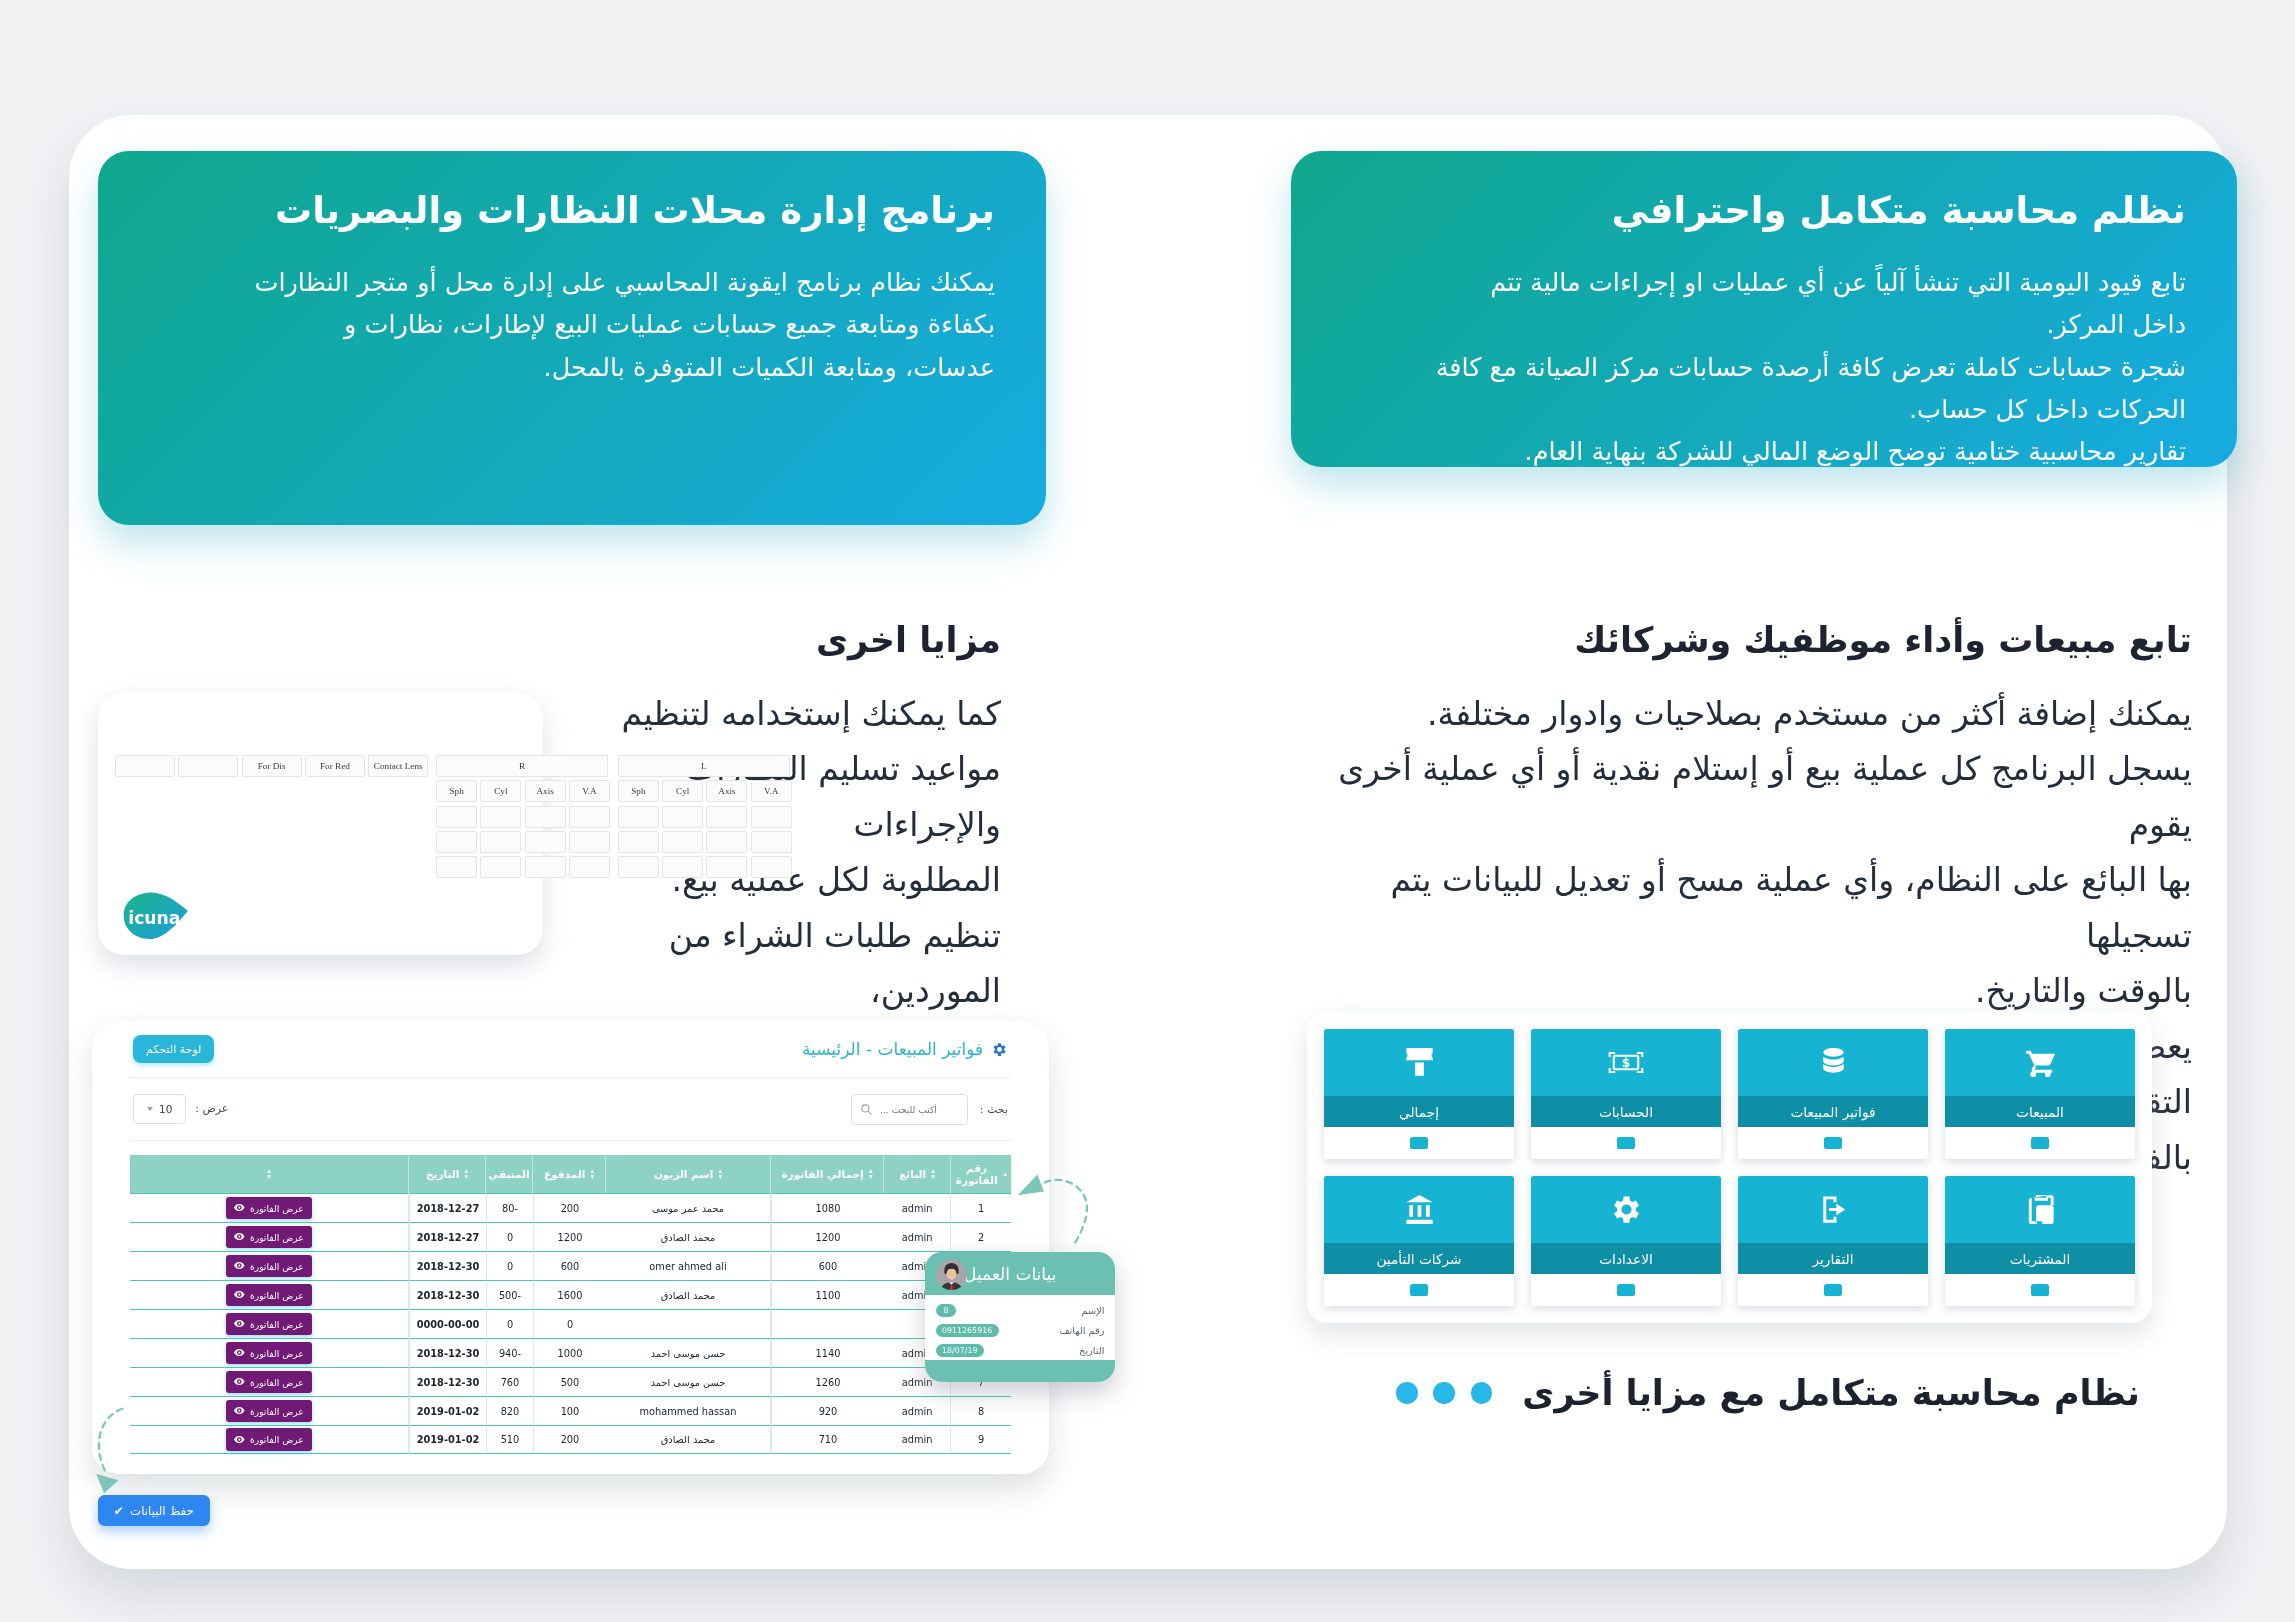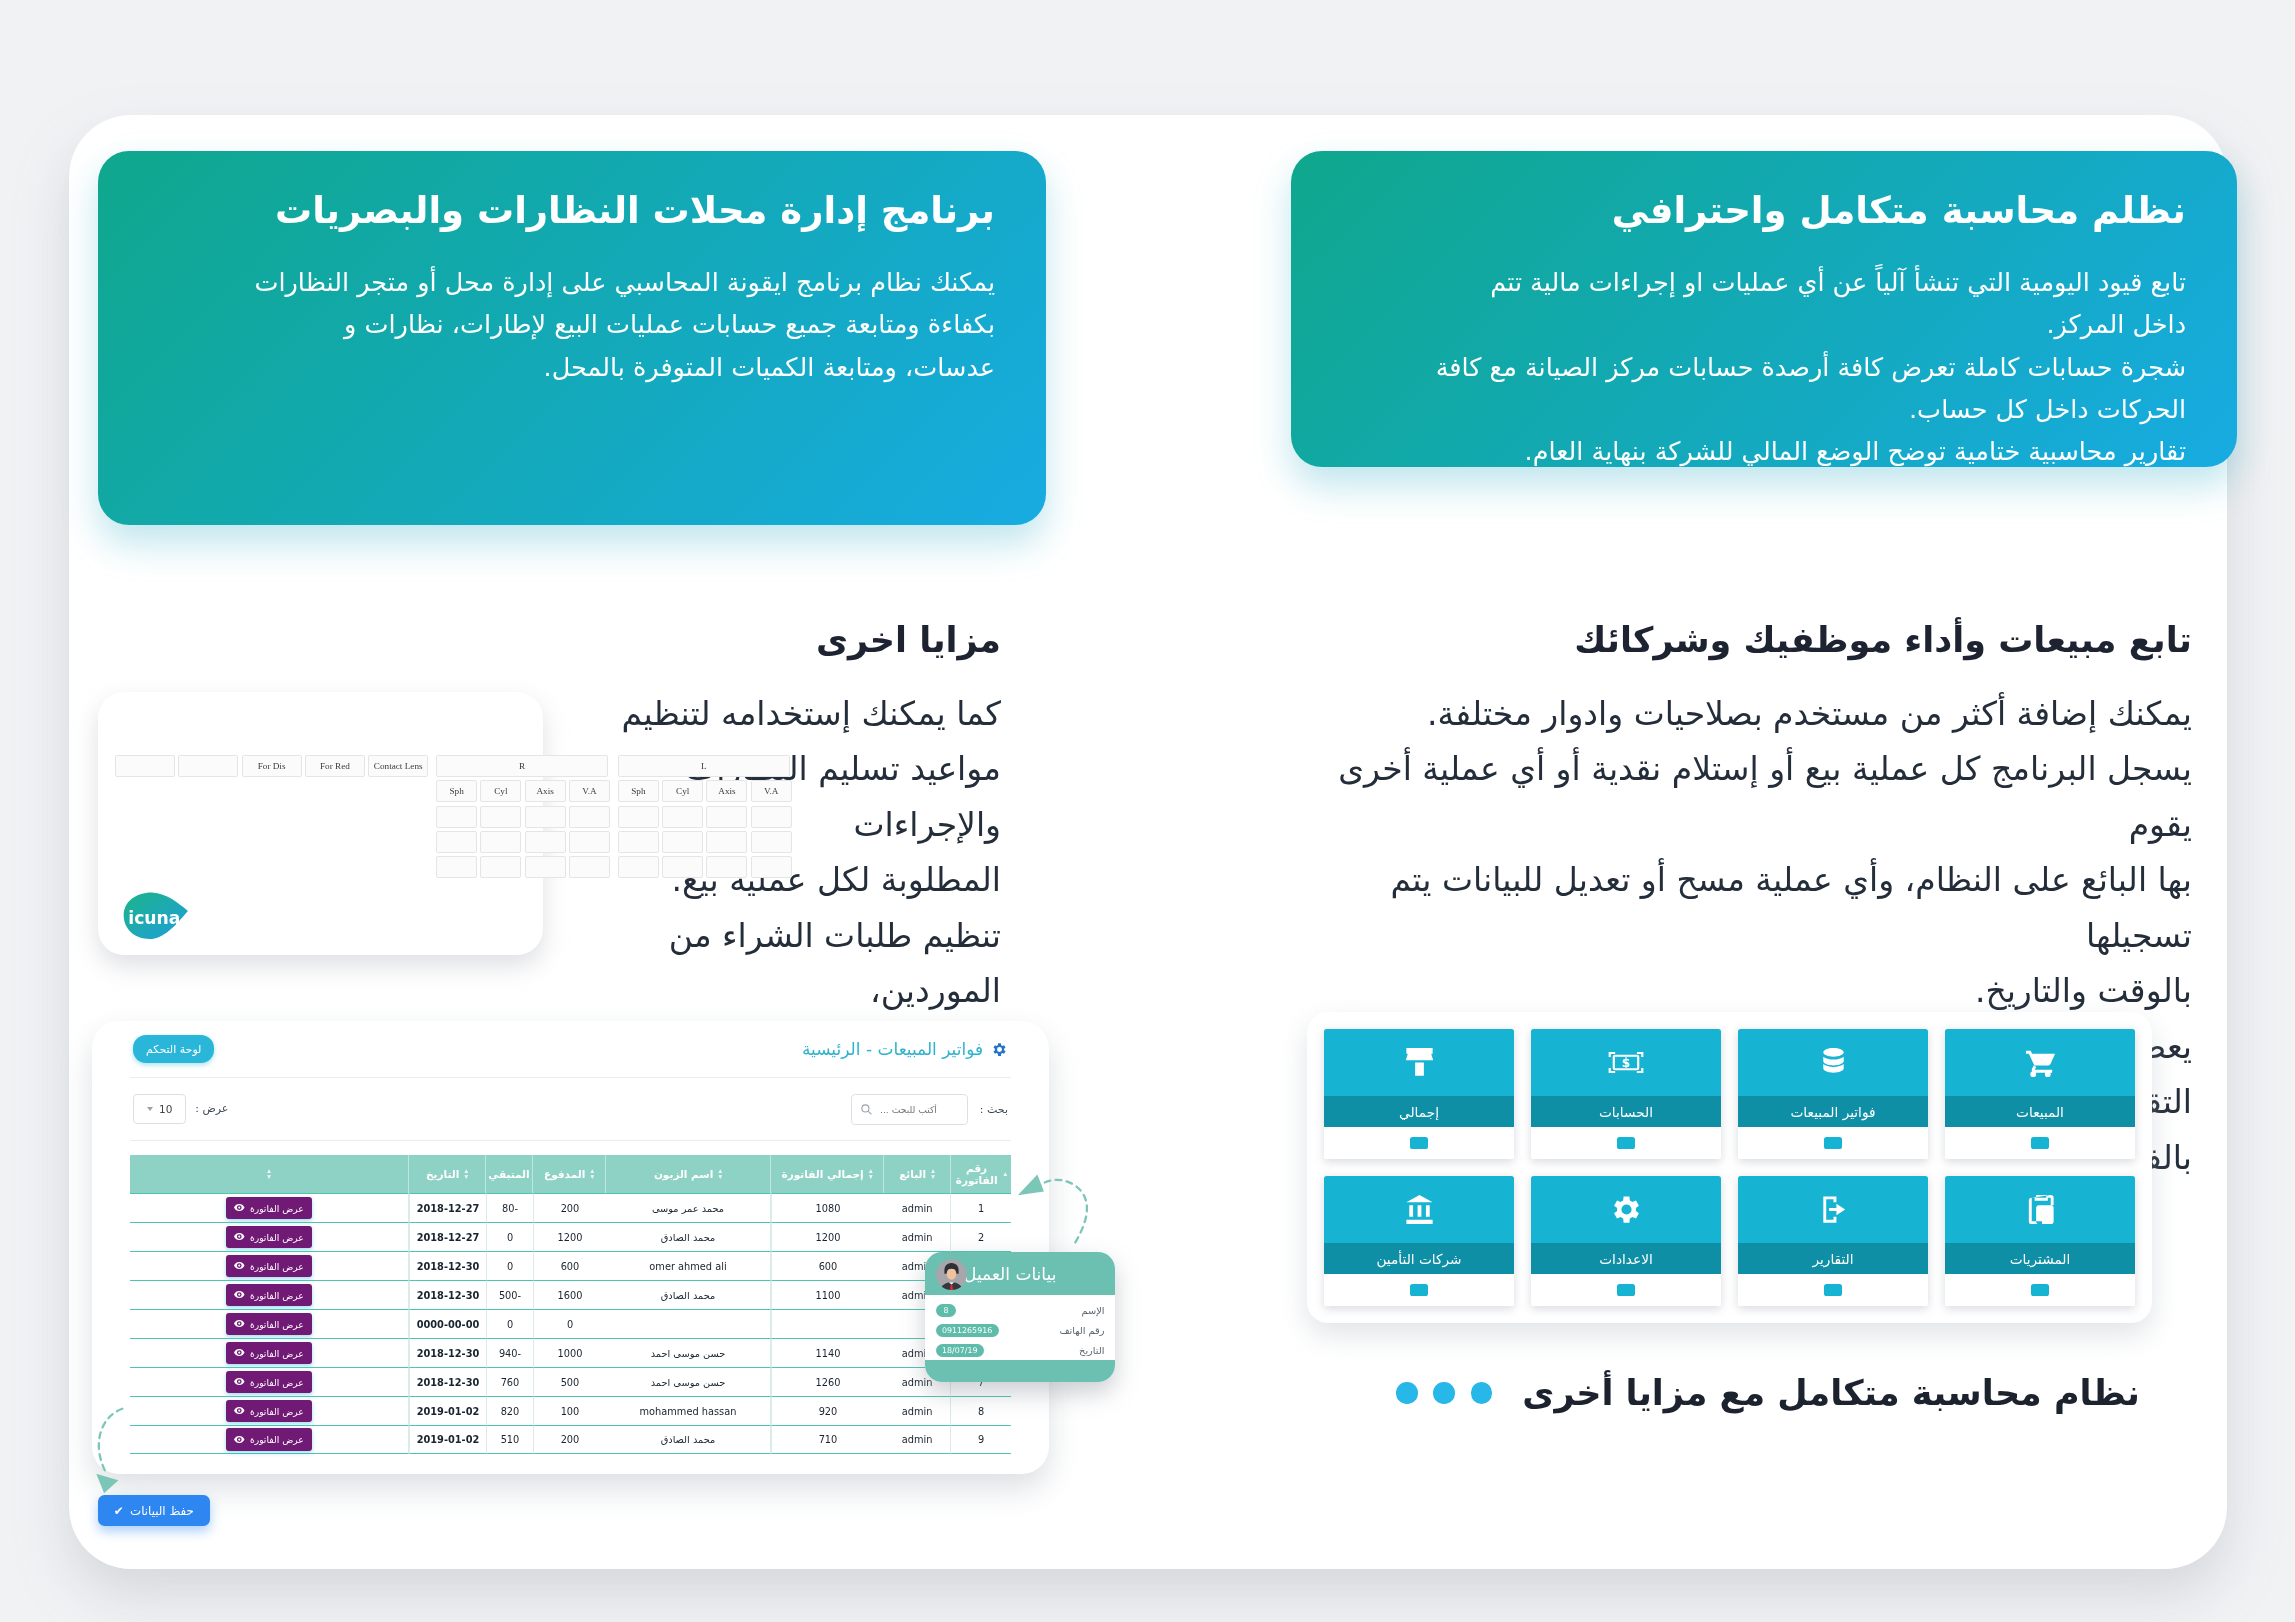--- a/index.html
+++ b/index.html
@@ -34,21 +34,21 @@
   .rx-group{display:flex;flex-direction:column;gap:3.3px;}
   .rx-group-head{height:22px;}
   .rx-row{display:flex;gap:3.3px;}
   .rx-row .rx-cell{width:41px;height:22px;}
   .rx-group-head.rx-cell{width:172px;}
   .icuna-logo{position:absolute;left:17px;bottom:11.8px;width:77px;height:55px;}
 
   
   .inv-card{left:92px;top:1021px;width:957px;height:453px;background:#fff;border-radius:27.5px;box-shadow:0 14.4px 31px rgba(152,160,170,.33);box-sizing:border-box;}
   .inv-title{position:absolute;right:41px;top:18.3px;display:flex;align-items:center;gap:7.9px;font-size:17px;color:#2eb3cd;}
-  .inv-dash-btn{position:absolute;left:41px;top:14.4px;background:#29b6d8;color:#fff;font-size:11px;padding:7.2px 13px;border-radius:13px;box-shadow:0 2px 5.2px rgba(41,182,216,.4);}
+  .inv-dash-btn{position:absolute;left:41px;top:14.4px;background:#29b6d8;color:#fff;font-size:11px;padding:7.2px 13px;border-radius:8px;box-shadow:0 2px 5.2px rgba(41,182,216,.4);}
   .inv-hr{position:absolute;left:38px;right:38px;height:0.7px;background:#e9eef1;}
   .inv-search{position:absolute;right:41px;top:73px;display:flex;align-items:center;gap:11.8px;}
   .inv-search-label,.inv-show-label{font-size:11px;color:#3c4856;}
   .inv-input{position:relative;width:115px;height:29px;border:0.7px solid #dcdfe3;border-radius:4.6px;background:#fff;}
   .inv-input input{position:absolute;left:26px;top:0;width:82px;height:27.5px;border:0;outline:0;font-size:9.2px;color:#555;background:transparent;font-family:"DejaVu Sans",sans-serif;direction:rtl;text-align:left;}
   .inv-input svg{position:absolute;left:7.9px;top:7.9px;}
   .inv-show{position:absolute;left:41px;top:73px;display:flex;align-items:center;gap:9.2px;}
   .inv-select{width:51px;height:27.5px;border:0.7px solid #dcdfe3;border-radius:3.9px;display:flex;align-items:center;justify-content:center;gap:6.5px;font-size:10.5px;color:#444;}
   .caret{width:0;height:0;border-left:3.9px solid transparent;border-right:3.9px solid transparent;border-top:4.6px solid #9aa2ab;}
 

